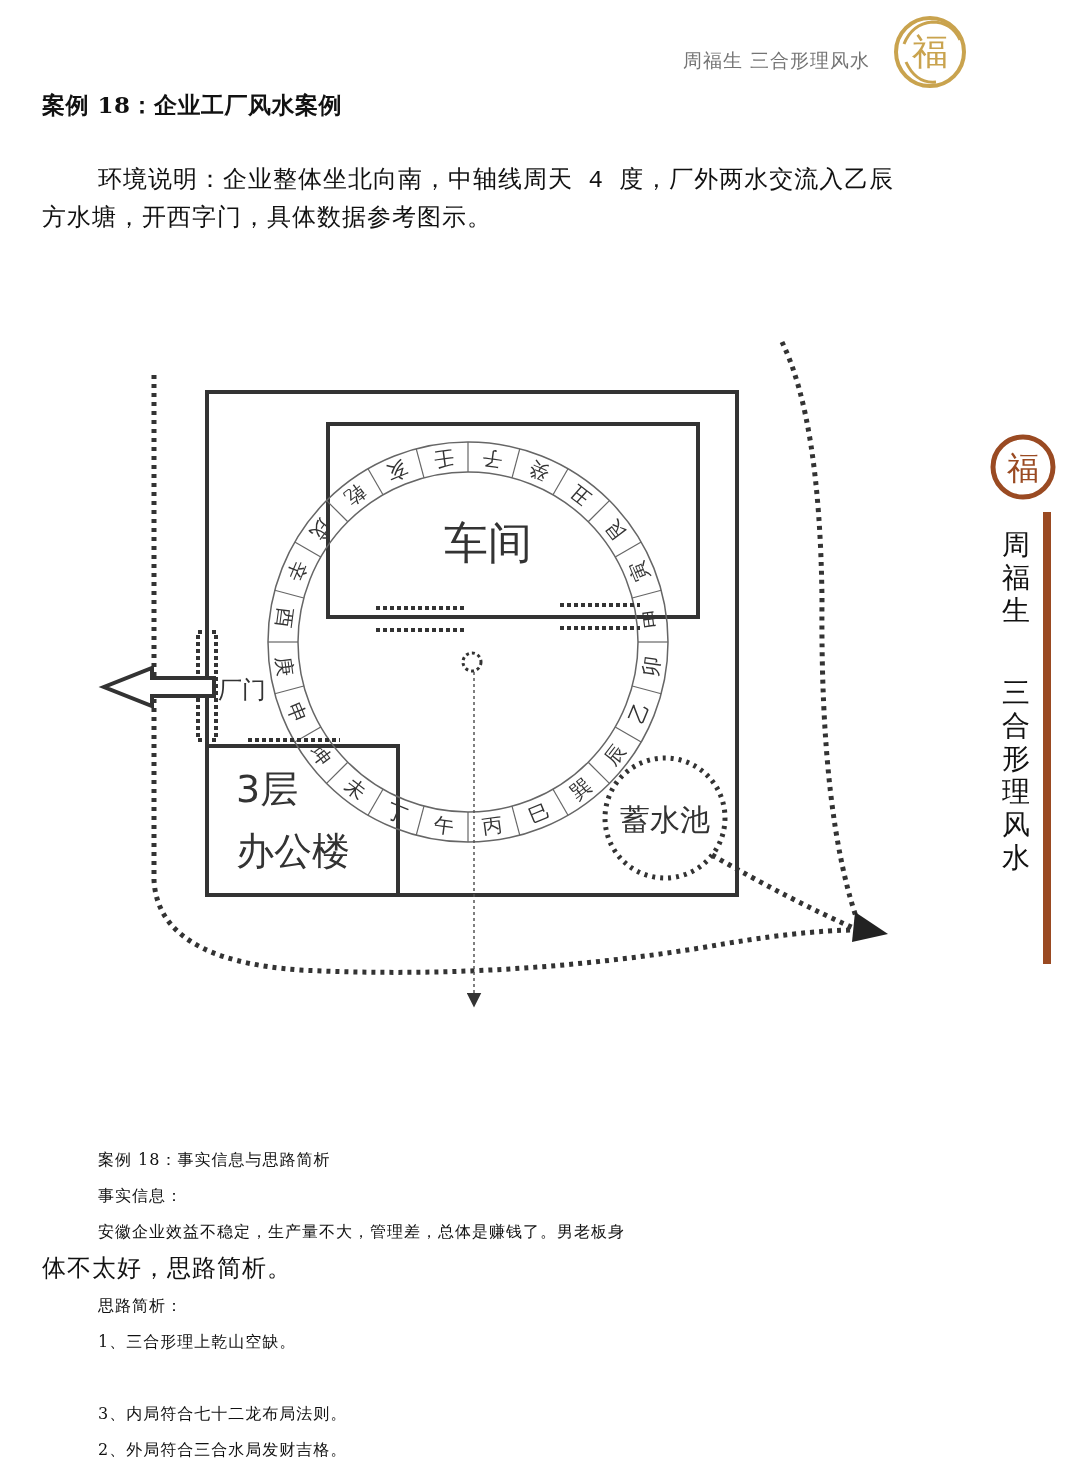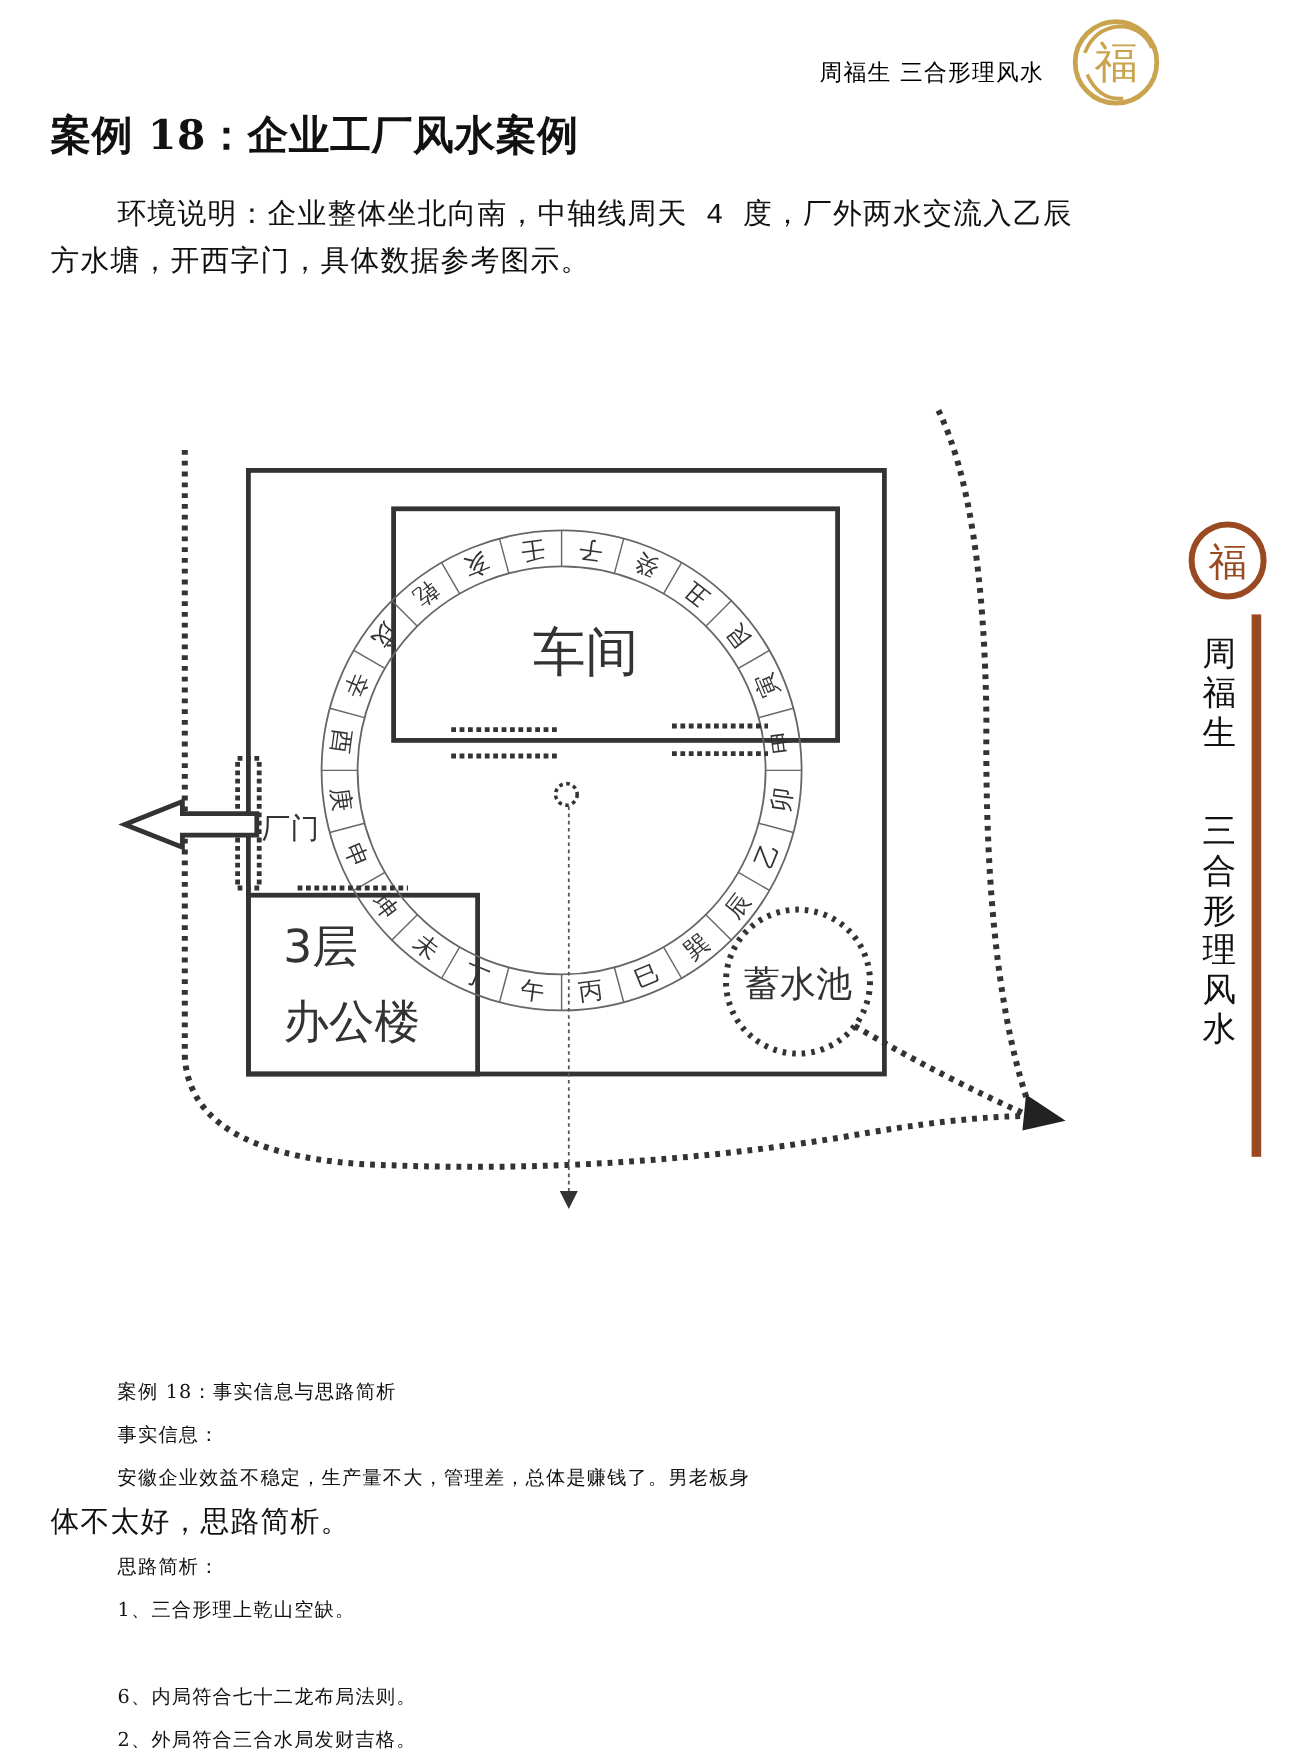--- a/index.html
+++ b/index.html
@@ -1,19 +1,19 @@
 <!DOCTYPE html>
 <html><head>
 <meta charset="utf-8">
 <style>
   html,body{margin:0;padding:0;background:#fff;}
   body{width:1080px;height:1469px;position:relative;overflow:hidden;font-family:"DejaVu Serif","Liberation Serif",serif;color:#111;}
-  .header-text{position:absolute;left:683px;top:48px;font-size:19px;color:#000000;letter-spacing:1px;}
+  .header-text{position:absolute;left:683px;top:48px;font-size:19px;color:#737373;letter-spacing:1px;}
   .logo{position:absolute;left:892px;top:14px;width:76px;height:76px;}
-  .title{position:absolute;left:42px;top:90px;font-size:34px;font-weight:bold;letter-spacing:0.5px;}
+  .title{position:absolute;left:42px;top:90px;font-size:23px;font-weight:bold;letter-spacing:0.5px;}
   .para{position:absolute;left:42px;width:940px;font-size:24px;line-height:36px;letter-spacing:1px;}
   .indent{text-indent:56px;font-family:Liberation Mono, monospace;}
   .side-seal{position:absolute;left:990px;top:434px;width:66px;height:66px;}
   .side-bar{position:absolute;left:1043px;top:512px;width:8px;height:452px;background:#9a4a22;}
   .side-text{position:absolute;left:1000px;font-size:28px;line-height:33px;width:32px;text-align:center;color:#111;}
   .diagram{position:absolute;left:0;top:330px;width:980px;height:700px;}
   .analysis{position:absolute;left:98px;font-size:16px;line-height:36px;letter-spacing:1px;}
 </style>
 </head>
 <body>
@@ -149,13 +149,13 @@
   <text x="665" y="830" text-anchor="middle" font-size="30" fill="#333" font-family="DejaVu Sans, sans-serif">蓄水池</text>
 </svg>
 
 <div class="analysis" style="top:1142px;">案例 18：事实信息与思路简析</div>
 <div class="analysis" style="top:1178px;">事实信息：</div>
 <div class="analysis" style="top:1214px;">安徽企业效益不稳定，生产量不大，管理差，总体是赚钱了。男老板身</div>
 <div class="para" style="top:1250px;">体不太好，思路简析。</div>
 <div class="analysis" style="top:1288px;text-align:center;">思路简析：</div>
 <div class="analysis" style="top:1324px;">1、三合形理上乾山空缺。</div>
 <div class="analysis" style="top:1396px;margin-top:36px;">2、外局符合三合水局发财吉格。</div>
-<div class="analysis" style="top:1396px;">6、内局符合七十二龙布局法则。</div>
+<div class="analysis" style="top:1396px;">3、内局符合七十二龙布局法则。</div>
 
 </body></html>

